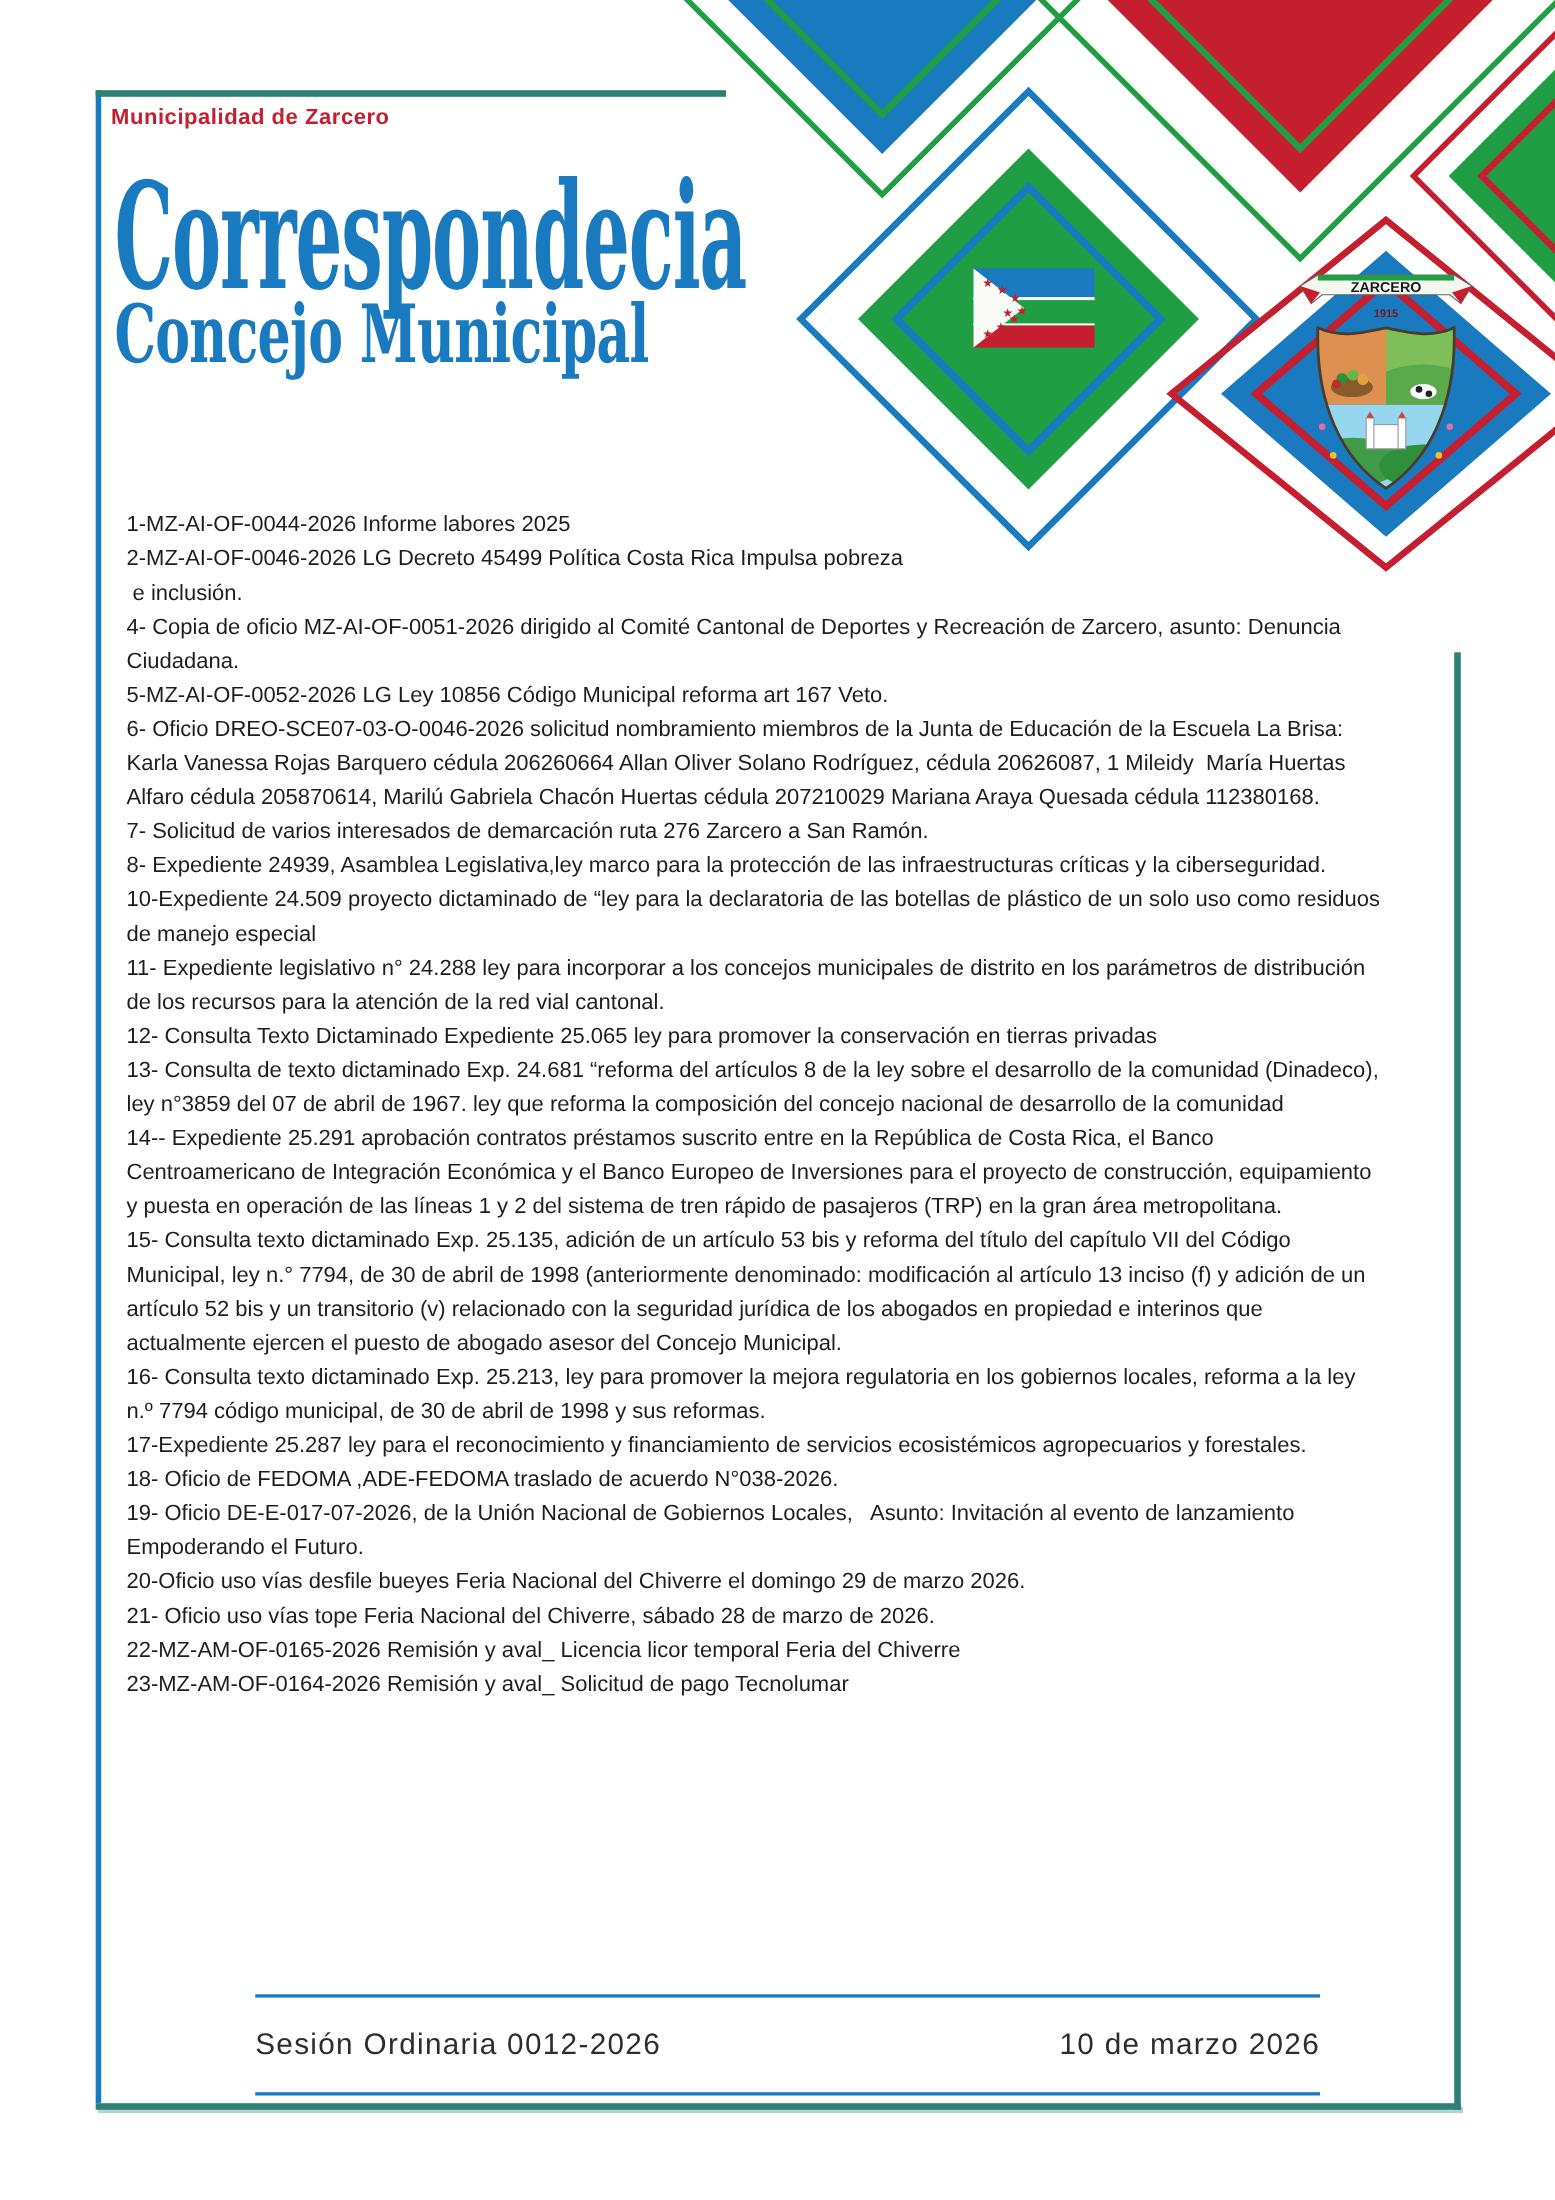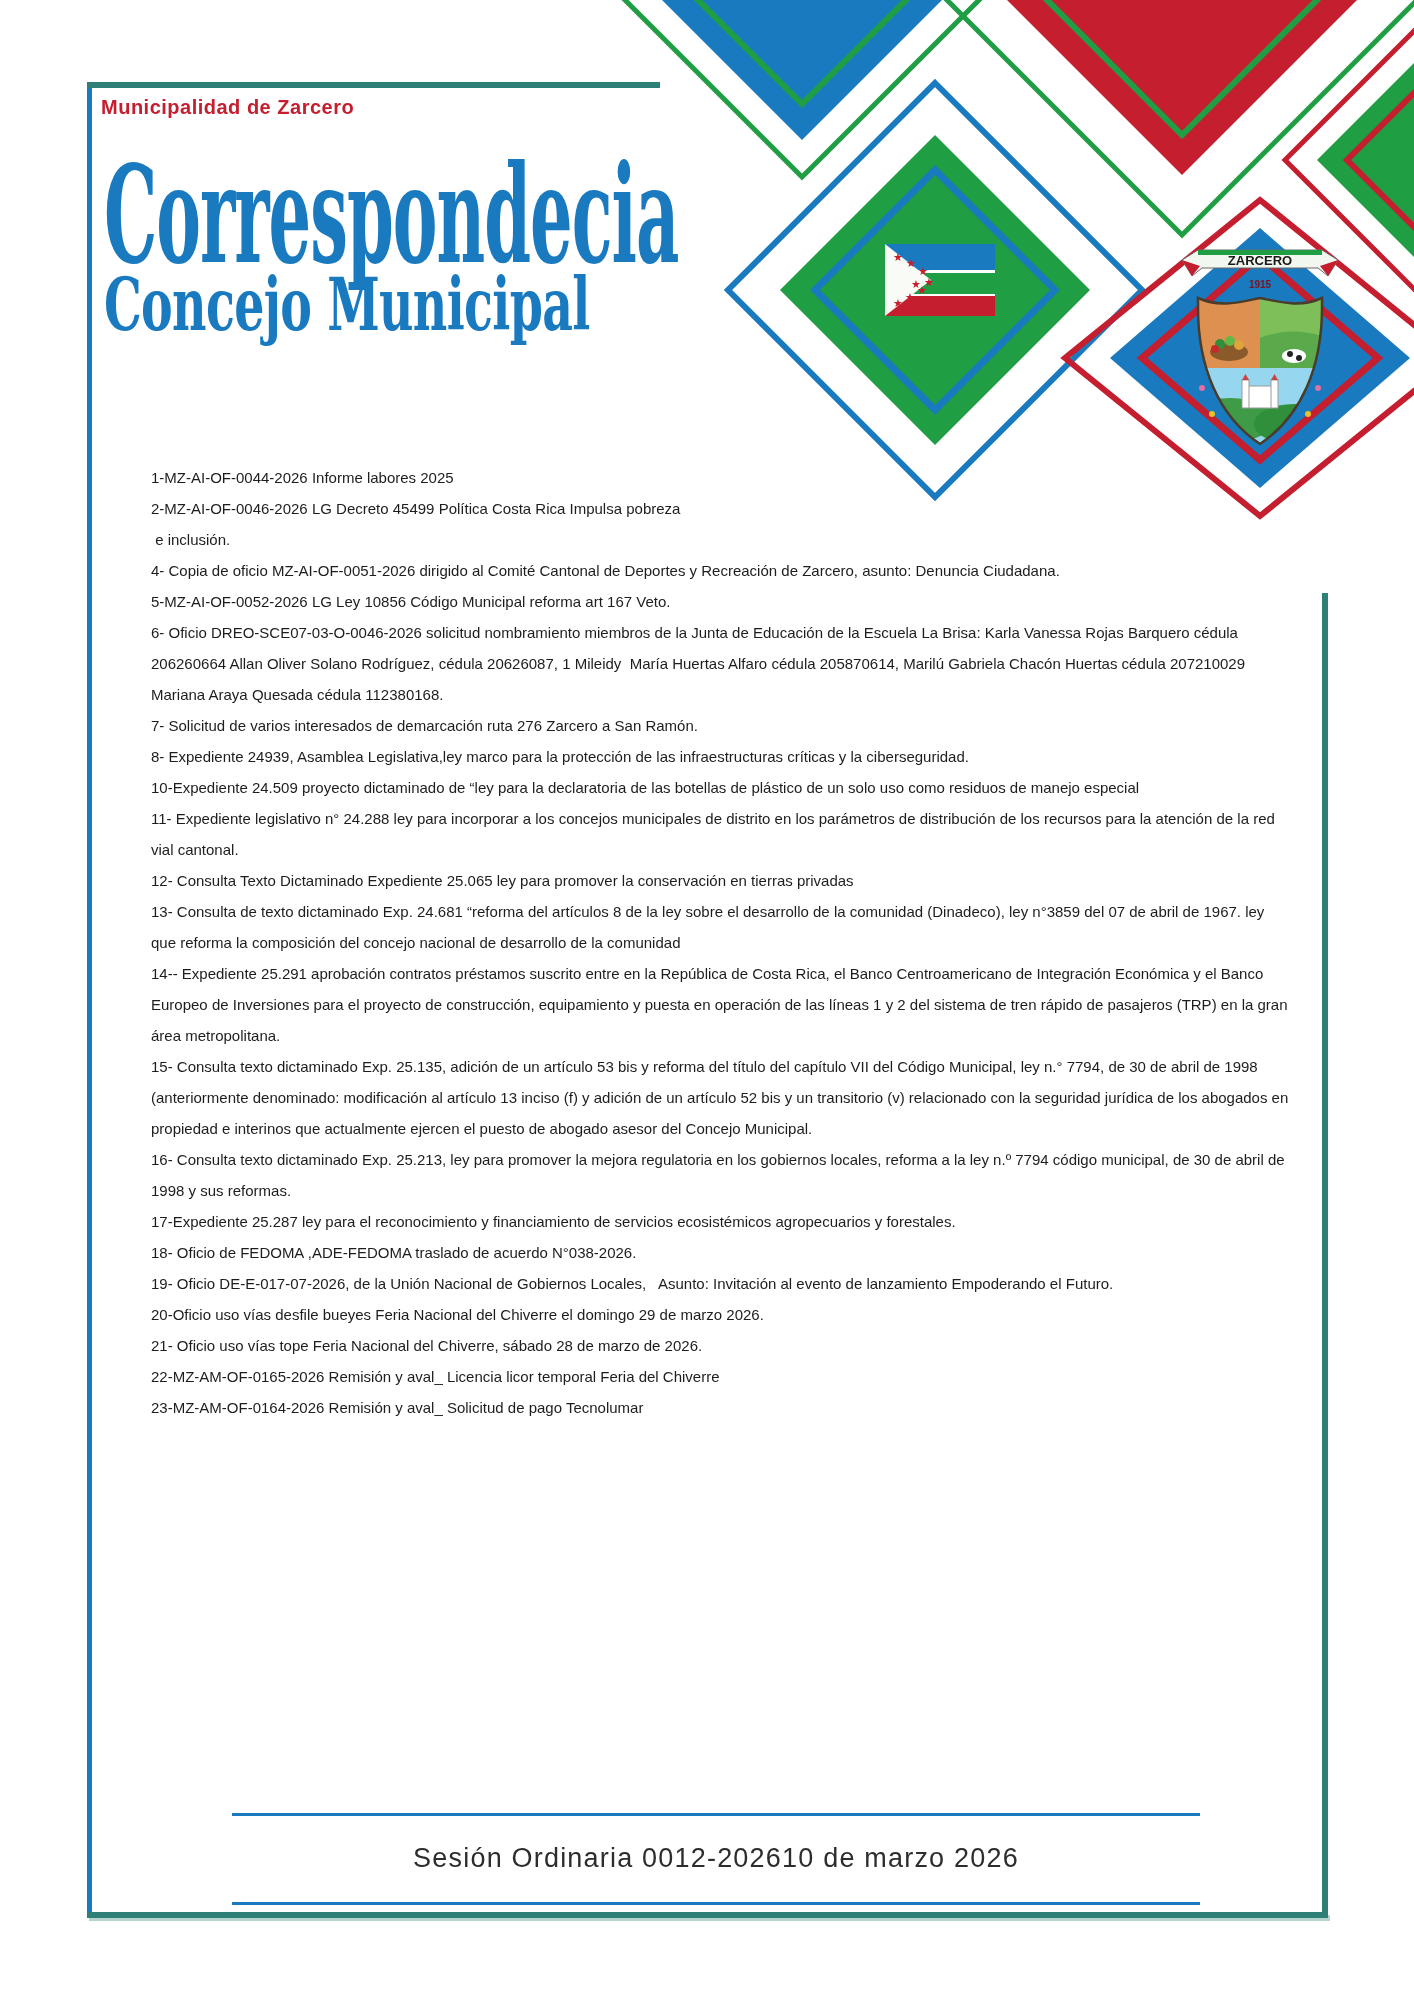--- a/index.html
+++ b/index.html
@@ -16,28 +16,28 @@
   .kicker{position:absolute;left:101px;top:96px;font-size:20px;font-weight:700;
           letter-spacing:.5px;color:var(--accent-red);}
   .title{position:absolute;left:104px;top:148px;font-family:"DejaVu Serif",serif;
          font-weight:700;font-size:134px;line-height:1;color:var(--accent-blue);
          transform:scaleX(.50);transform-origin:left top;white-space:nowrap;letter-spacing:-2px;}
   .subtitle{position:absolute;left:104px;top:268px;font-family:"DejaVu Serif",serif;
          font-weight:700;font-size:73px;line-height:1;color:var(--accent-blue);
          transform:scaleX(.65);transform-origin:left top;white-space:nowrap;letter-spacing:-1px;}
   
   .list{position:absolute;left:115px;top:462px;width:1140px;color:var(--ink);
-        font-size:15px;line-height:31px;margin-left:36px;}
+        font-size:20px;line-height:31px;}
   .list p{margin:0;white-space:pre-wrap;}
   
   .footer-rule{position:absolute;left:232px;width:968px;height:3px;background:var(--accent-blue);}
   .footer-rule.r-top{top:1813px;}
   .footer-rule.r-bottom{top:1902px;}
   .footer-row{position:absolute;left:232px;top:1843px;width:968px;display:flex;
-        justify-content:center;font-size:27px;letter-spacing:1.2px;color:#2d2d2d;}
+        justify-content:space-between;font-size:27px;letter-spacing:1.2px;color:#2d2d2d;}
   
   .diamonds{position:absolute;left:500px;top:0;pointer-events:none;}
   .f-blue{fill:var(--accent-blue);}  .f-green{fill:var(--accent-green);}
   .f-red{fill:var(--accent-red);}    .f-white{fill:#f8fbf6;}
   .s-blue{fill:none;stroke:var(--accent-blue);}
   .s-green{fill:none;stroke:var(--accent-green);}
   .s-red{fill:none;stroke:var(--accent-red);}
 </style>
 </head>
 <body>

